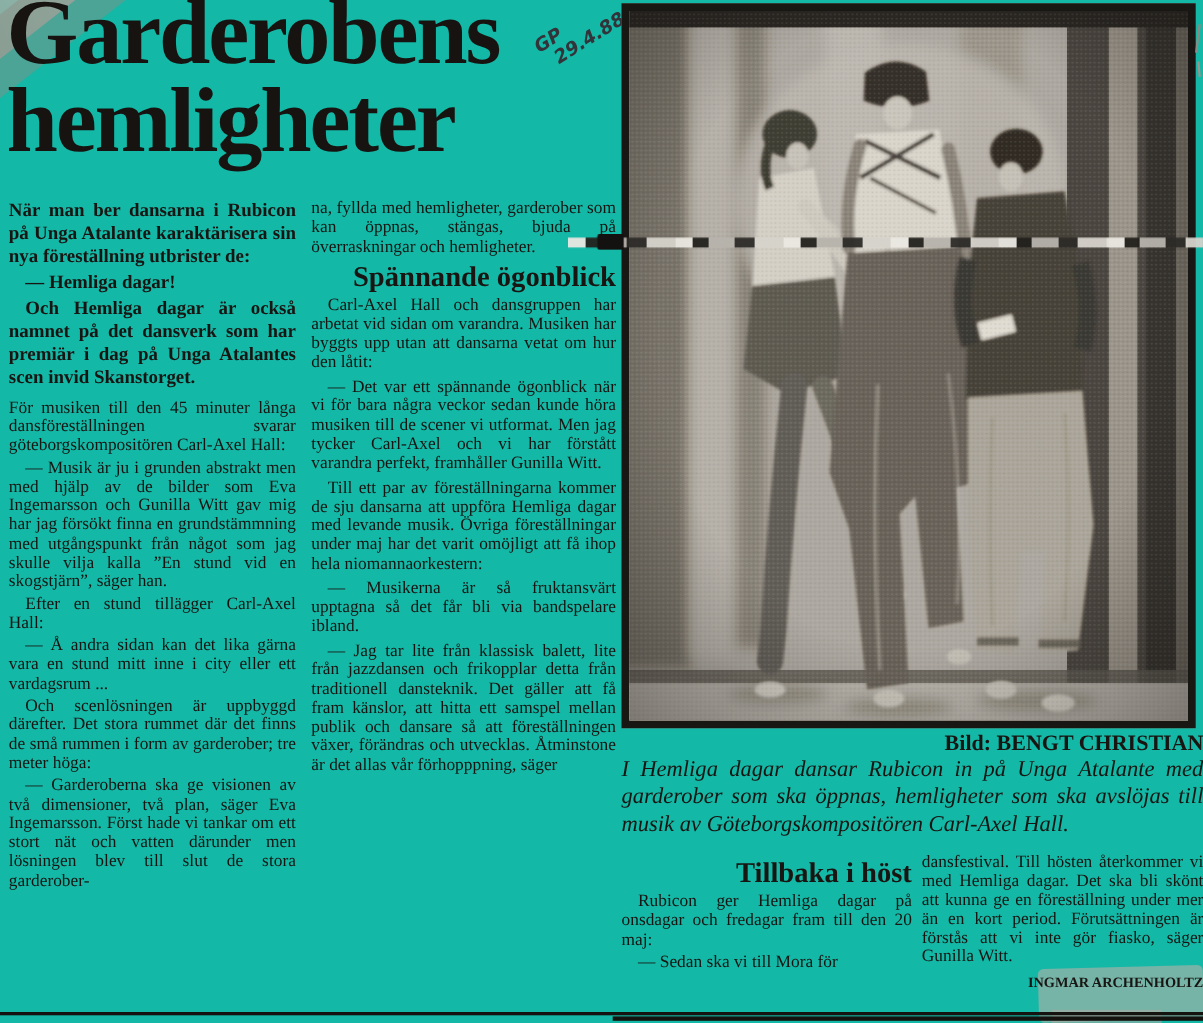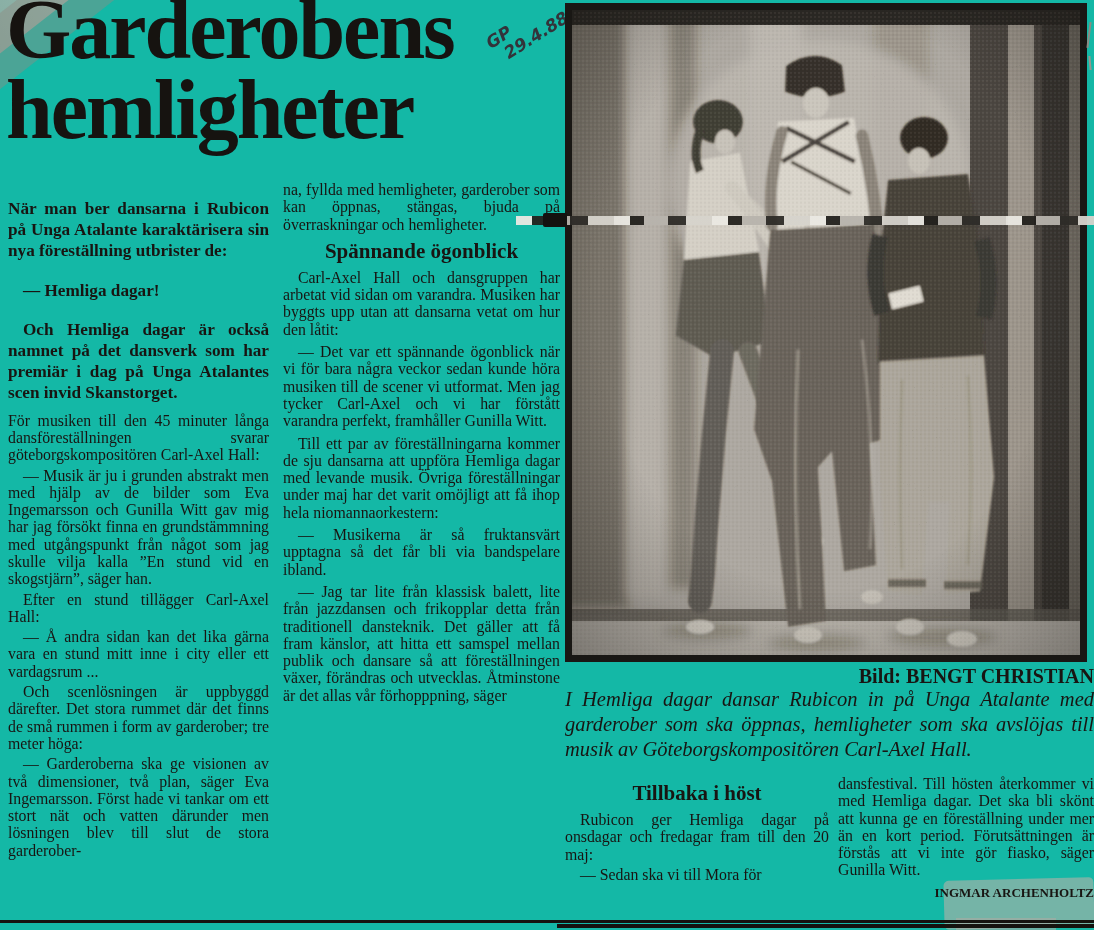--- a/index.html
+++ b/index.html
@@ -23,24 +23,24 @@
   .byline-smudge{position:absolute;left:944px;top:879px;width:150px;height:49px;
             background:#b5b1a9;opacity:.6;transform:rotate(-1.5deg);border-radius:5px;}
   .byline-smudge2{position:absolute;left:956px;top:918px;width:100px;height:12px;
             background:#aeaaa2;opacity:.55;}
   
   .col{position:absolute;text-align:justify;font-size:15.8px;line-height:17.3px;}
   .col p{margin:0 0 3px 0;}
   .col p.ind{text-indent:15px;}
   .col-left{left:8px;top:180px;width:261px;}
   .lead{font-weight:bold;font-size:17.2px;line-height:21.2px;margin-bottom:8px;}
-  .lead p{margin:18px 0 2px 0;}
+  .lead p{margin:0 0 2px 0;}
   .col-mid{left:283px;top:181px;width:277px;}
   .col-mid p{margin:0 0 5px 0;}
-  .subhead{font-weight:bold;font-size:21px;line-height:23px;margin:7px 0 6px 0;text-align:center;}
+  .subhead{font-weight:bold;font-size:26px;line-height:23px;margin:7px 0 6px 0;text-align:right;}
   .col-b1{left:565px;top:775px;width:264px;}
   .col-b2{left:838px;top:775px;width:256px;}
   .byline{text-align:right;font-weight:bold;font-size:13px;margin-top:5px;position:relative;}
   
   .photo{position:absolute;left:565px;top:3px;width:522px;height:659px;margin:0;
          background:#8f8b84;border:7px solid #191714;box-sizing:border-box;}
   .photo svg{display:block;width:100%;height:100%;}
   .credit{position:absolute;left:565px;top:665px;width:529px;text-align:right;
           font-weight:bold;font-size:20px;}
   .caption{position:absolute;left:565px;top:687px;width:529px;font-style:italic;

